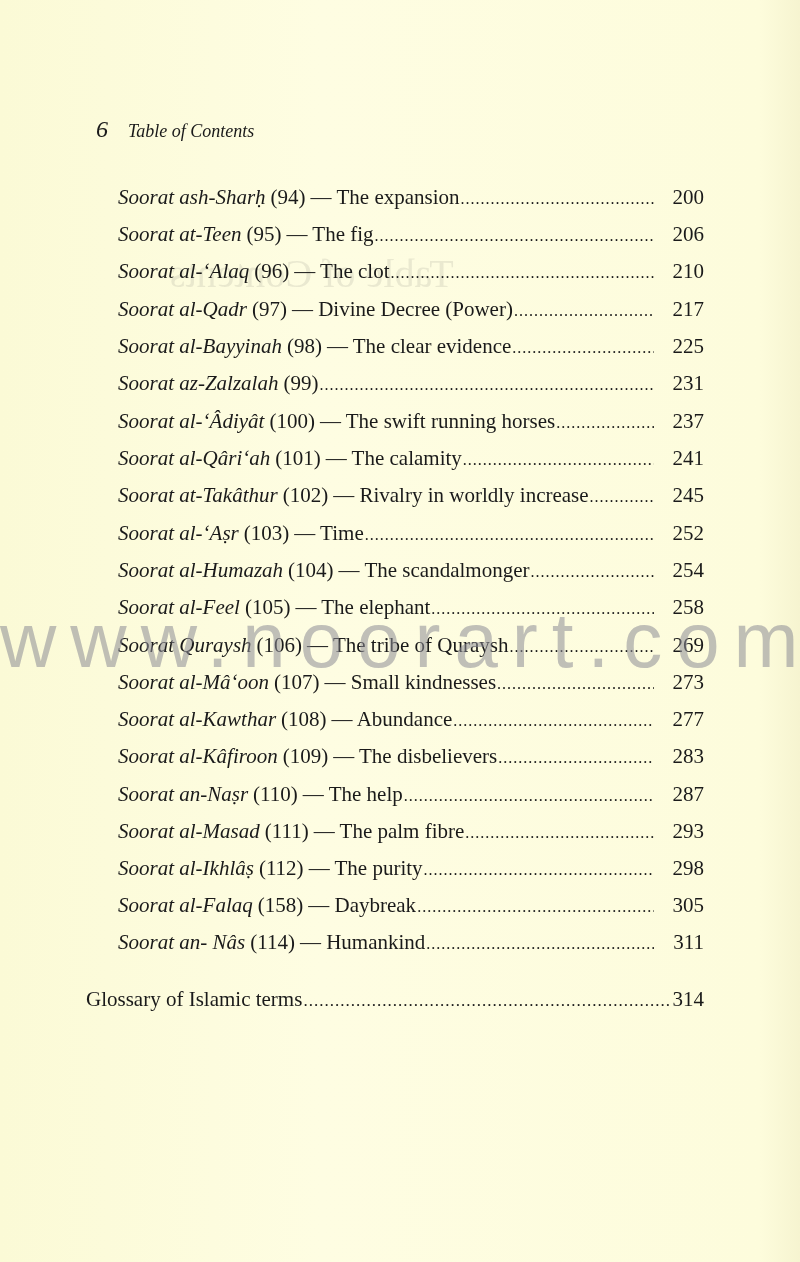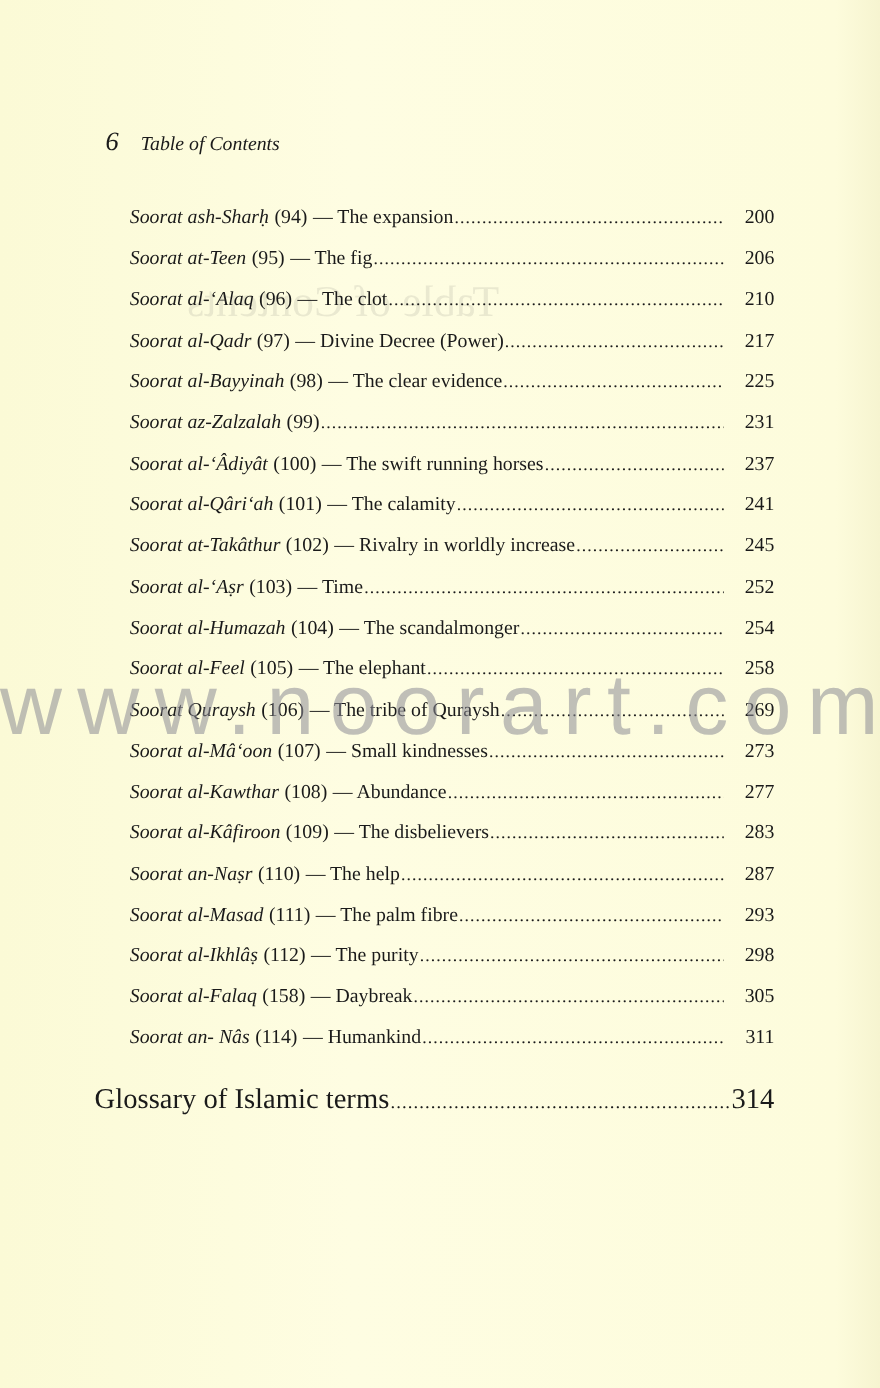--- a/index.html
+++ b/index.html
@@ -17,36 +17,36 @@
   .header {
     position: absolute; left: 96px; top: 116px;
     display: flex; align-items: baseline; gap: 20px;
   }
   .header .num { font-size: 24px; font-style: italic; }
   .header .title { font-size: 18px; font-style: italic; }
   .toc { position: absolute; left: 0; top: 0; width: 800px; }
   .entry {
     position: absolute; left: 118px; width: 586px;
     display: flex; align-items: baseline;
-    font-size: 18px; line-height: 26px; white-space: nowrap;
+    font-size: 21px; line-height: 26px; white-space: nowrap;
   }
   .entry .name { font-style: italic; }
   .entry .rest { margin-left: 5px; }
   .entry .dots {
     flex: 1; overflow: hidden; margin: 0 1px;
     letter-spacing: 1px; font-size: 16px;
   }
   .entry .dots::before {
     content: "................................................................................................................................................................";
   }
   .entry .page-num { margin-left: 18px; }
   .glossary {
     position: absolute; left: 86px; width: 618px; top: 985px;
     display: flex; align-items: baseline;
-    font-size: 26px; line-height: 28px; white-space: nowrap;
+    font-size: 21px; line-height: 28px; white-space: nowrap;
   }
   .glossary .dots {
     flex: 1; overflow: hidden; margin: 0 1px; letter-spacing: 1px; font-size: 17px;
   }
   .glossary .dots::before {
     content: "................................................................................................................................................................";
   }
   .watermark {
     position: absolute; left: 0; top: 600px; width: 742px;
     font-family: "Liberation Sans", "DejaVu Sans", sans-serif;

